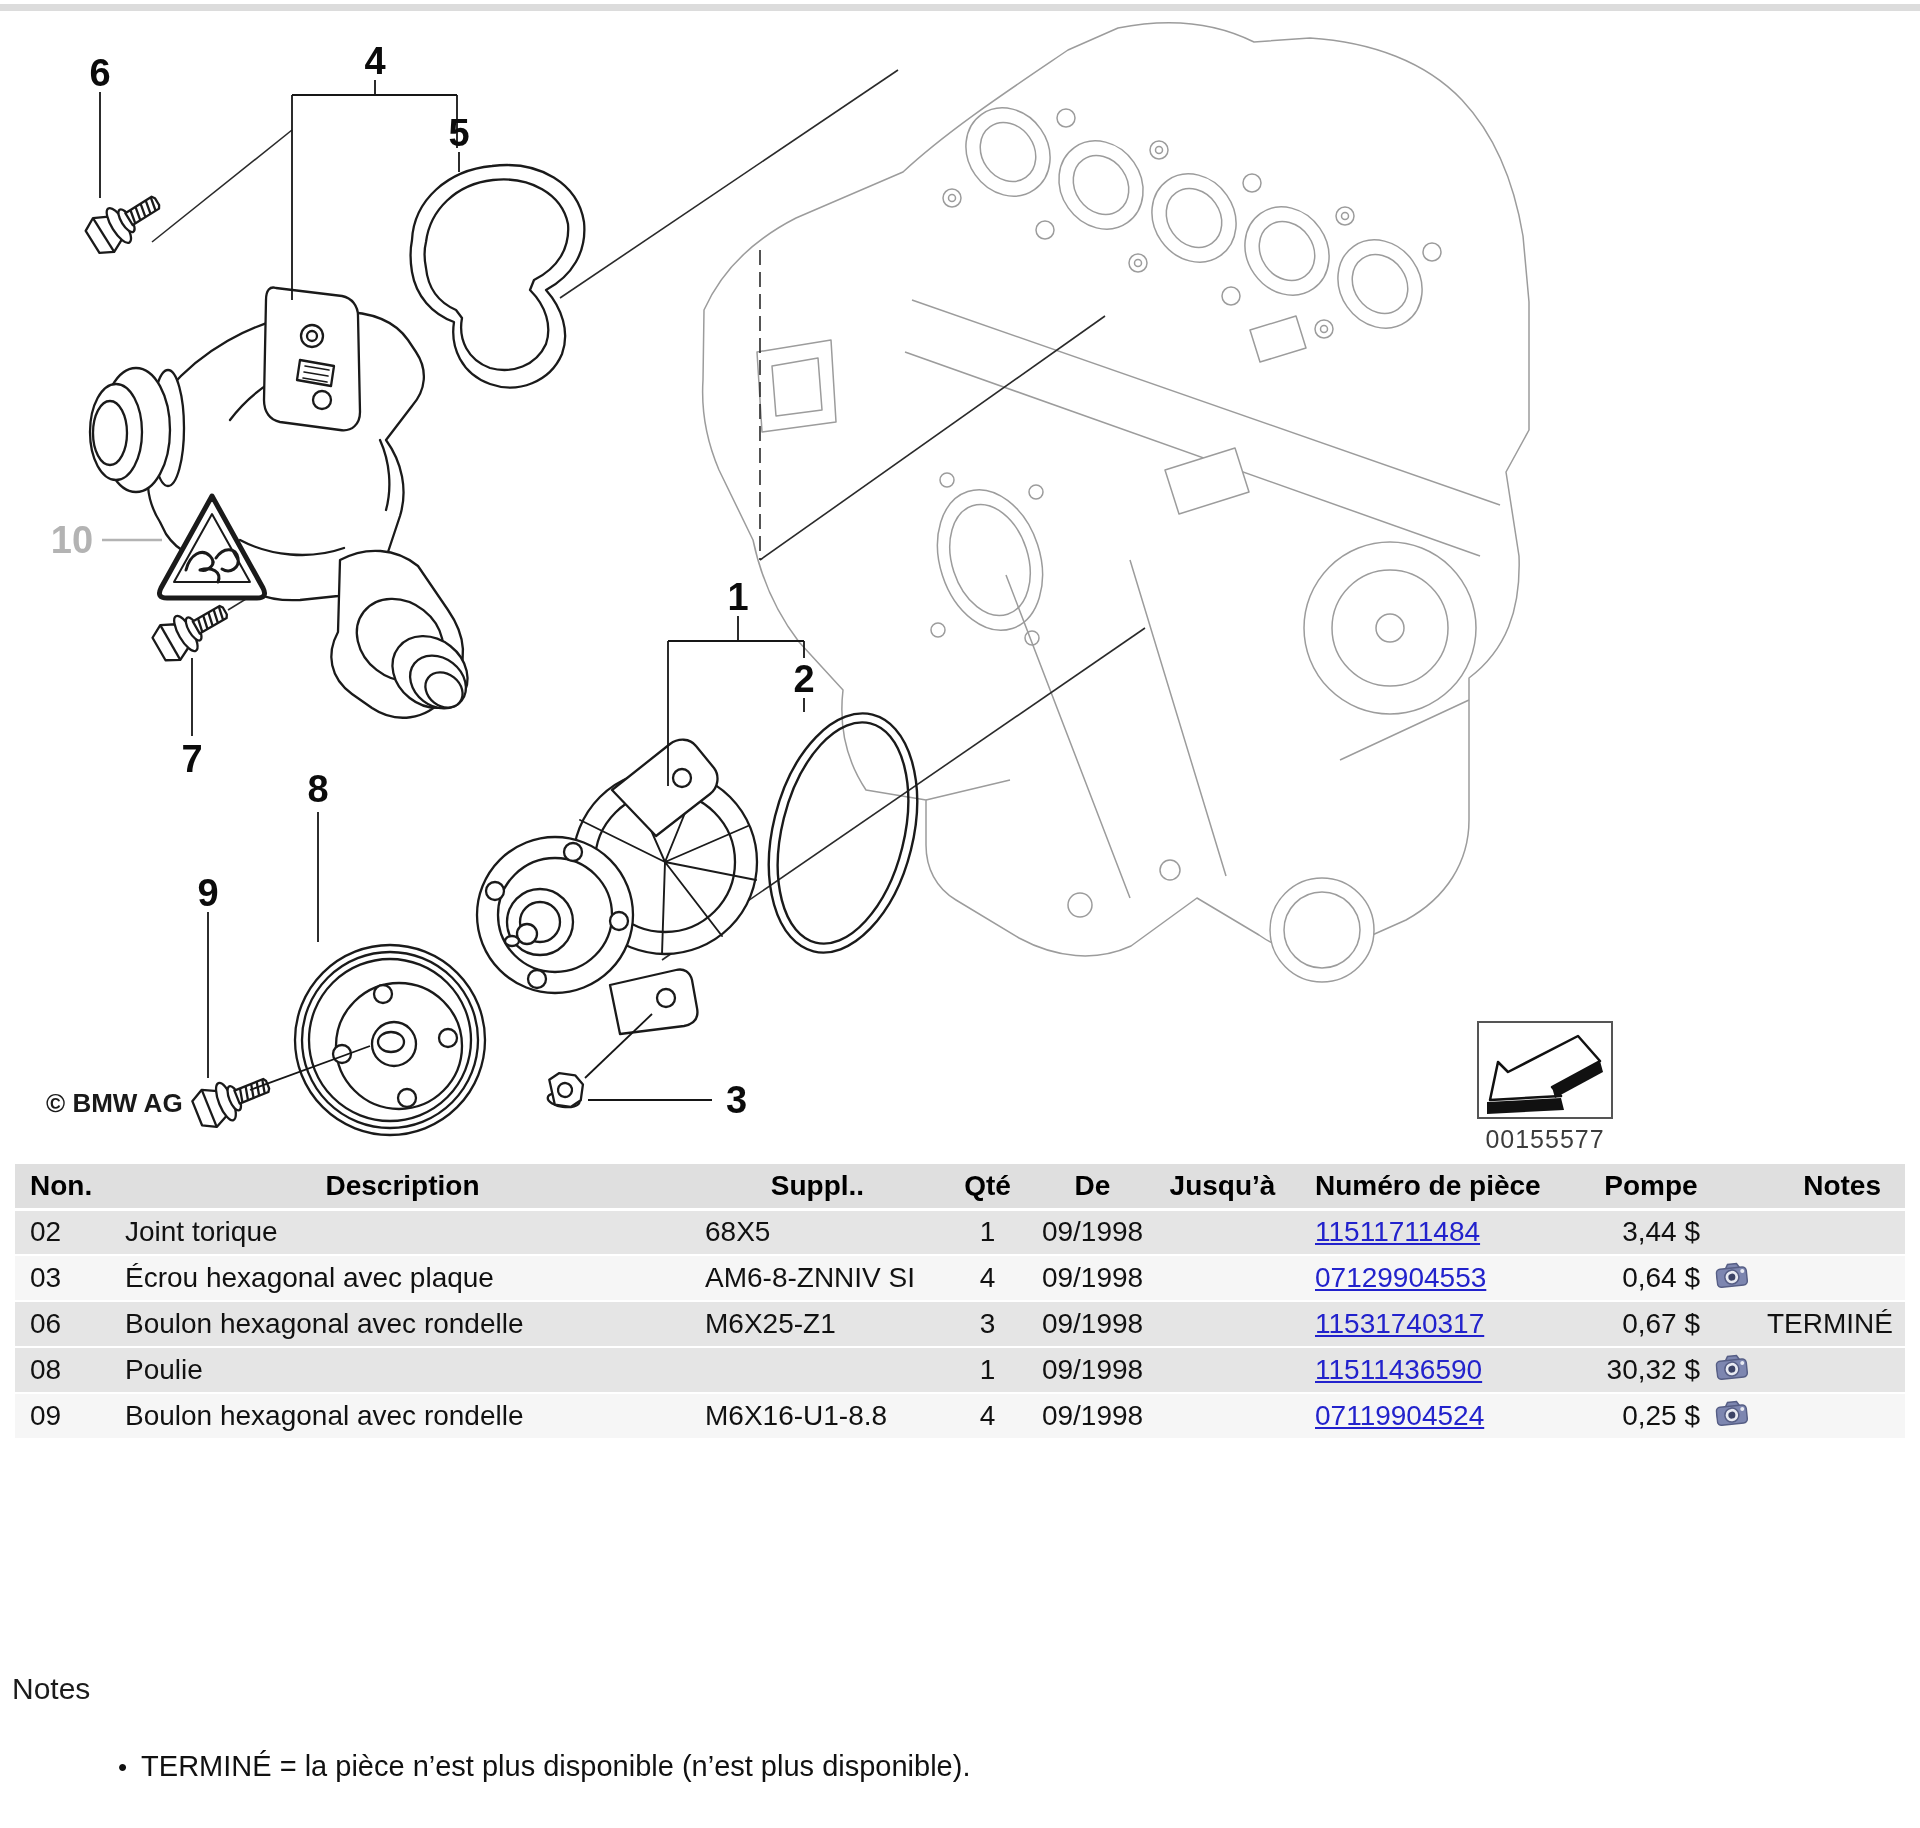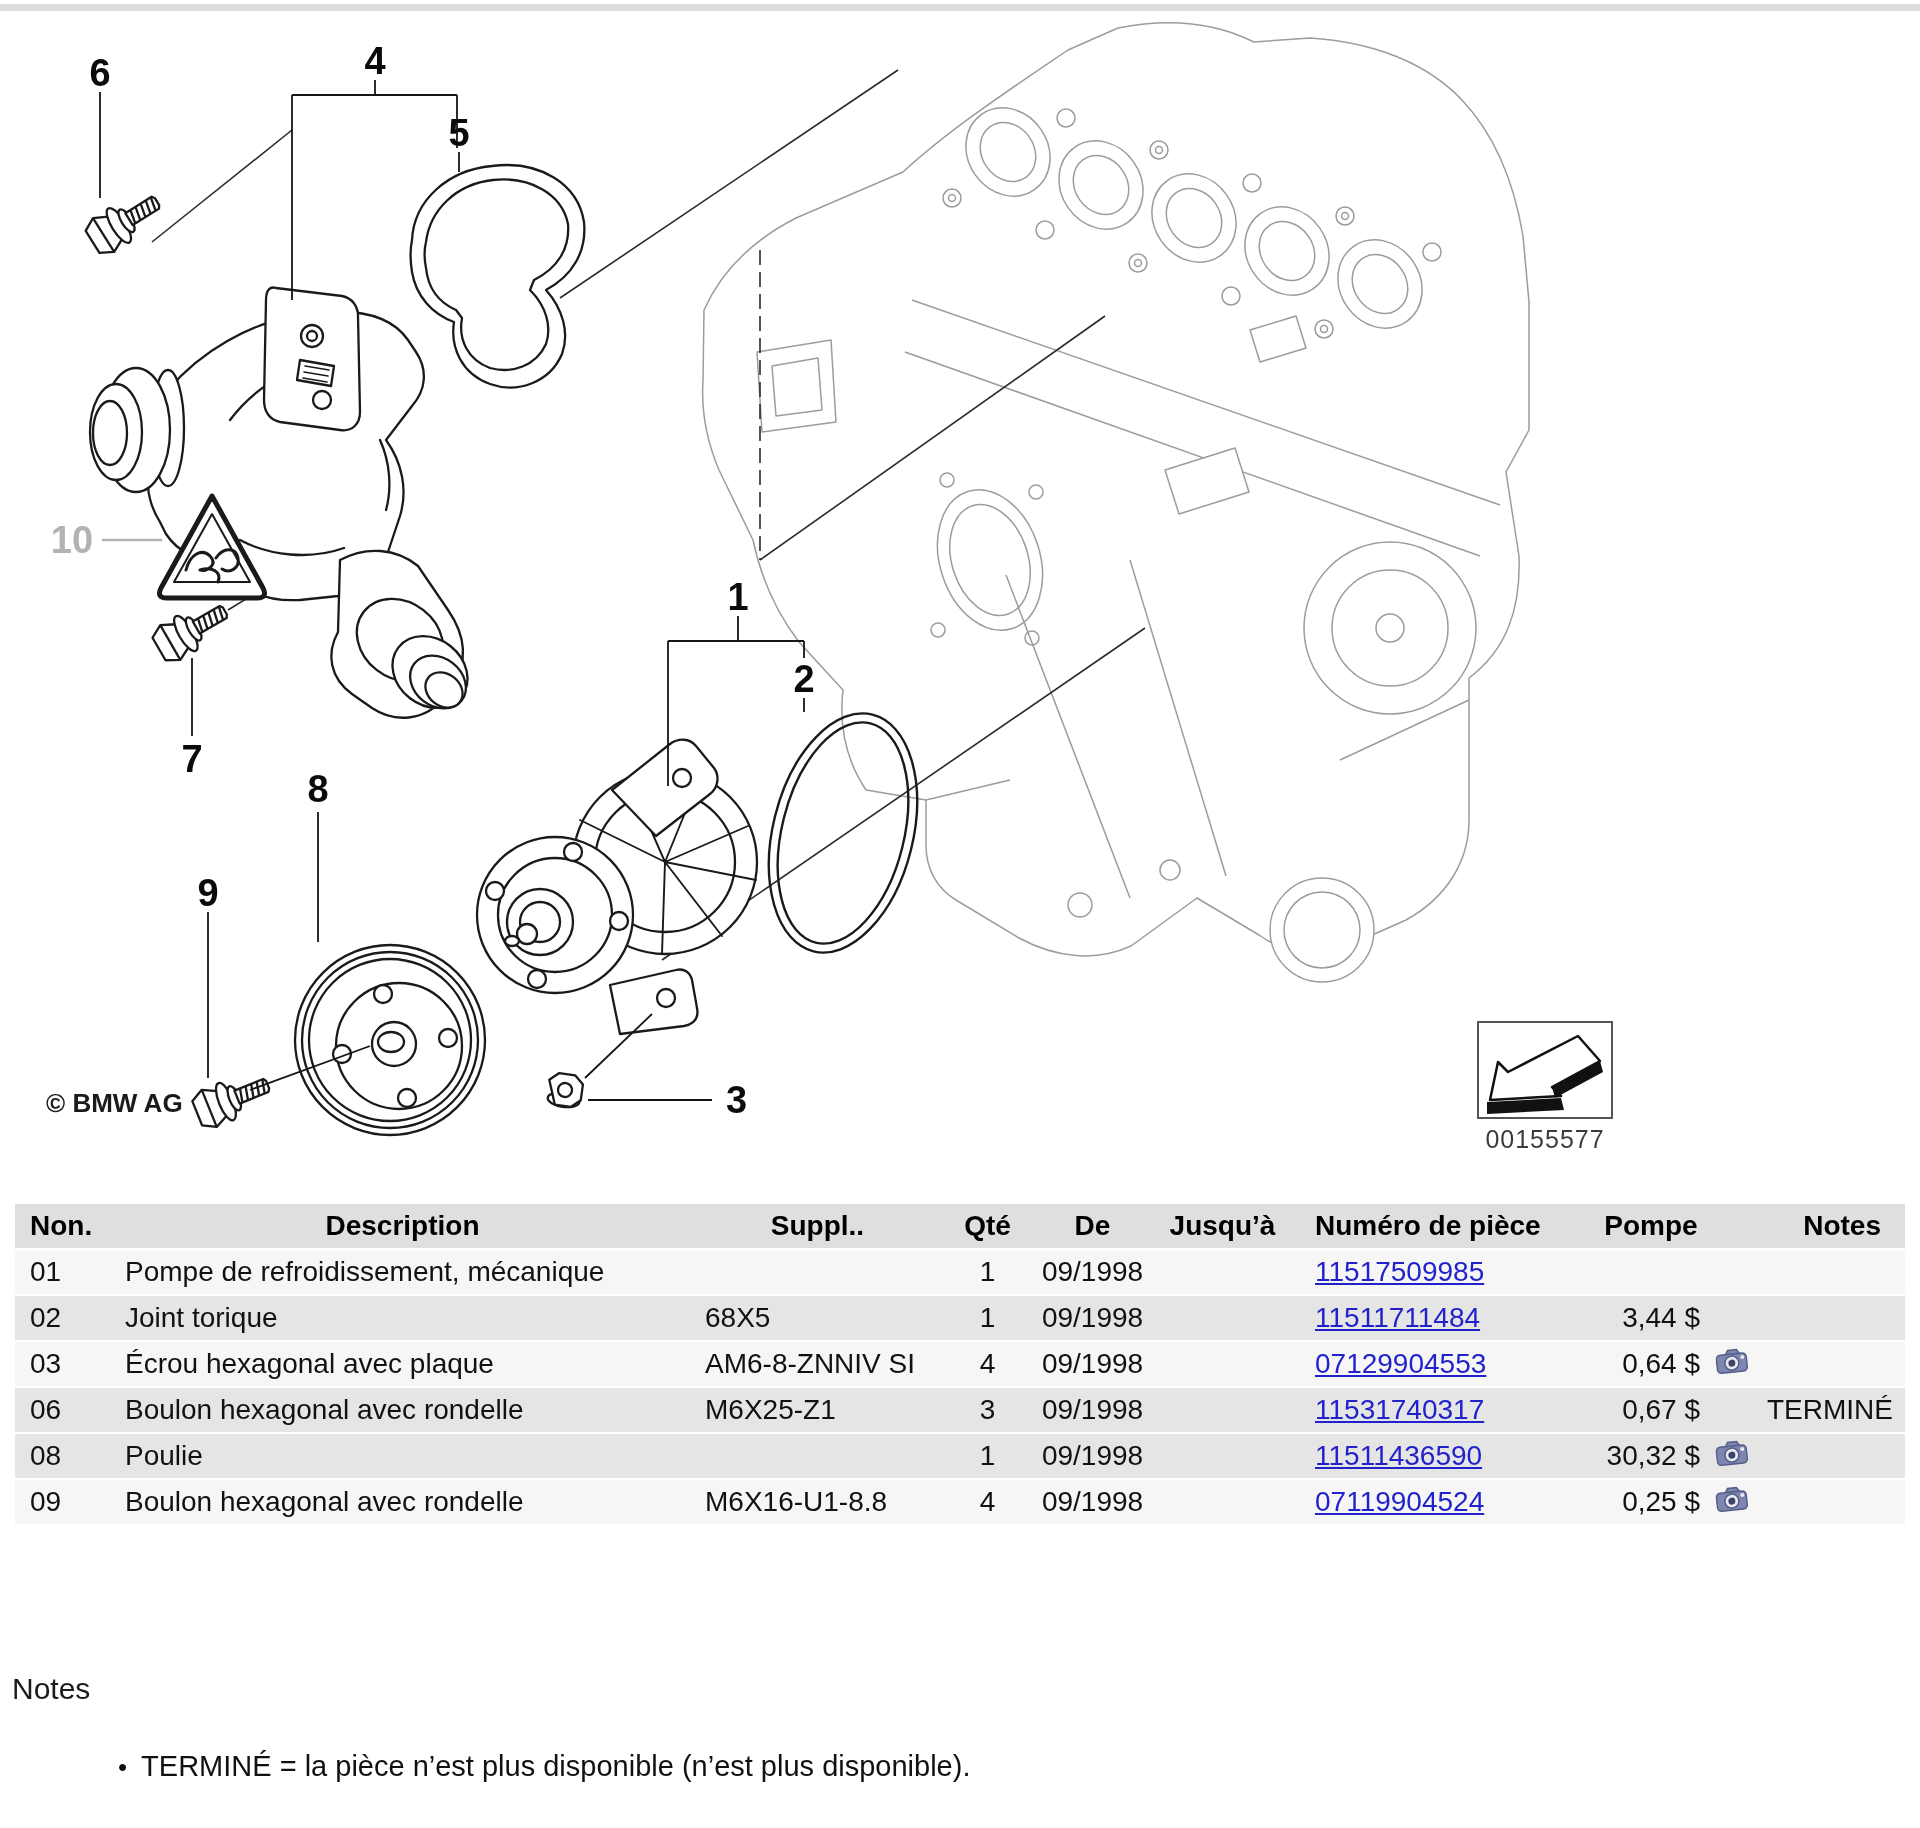--- a/index.html
+++ b/index.html
@@ -5,21 +5,21 @@
   * { margin:0; padding:0; box-sizing:border-box; }
   html,body { width:1920px; height:1828px; background:#fff; font-family:"Liberation Sans", sans-serif; color:#111; overflow:hidden; }
   .stage { position:relative; width:1920px; height:1828px; background:#fff; }
   .top-strip { position:absolute; top:4px; left:0; width:1920px; height:7px; background:#dcdcdc; }
   svg.diagram { position:absolute; top:0; left:0; }
   text.callout { font-family:"Liberation Sans",sans-serif; font-size:38px; font-weight:bold; fill:#0b0b0b; }
   text.callout.muted { fill:#b3b3b3; }
   text.copyright { font-family:"Liberation Sans",sans-serif; font-size:26px; font-weight:bold; fill:#1a1a1a; }
   text.imgnum { font-family:"Liberation Sans",sans-serif; font-size:25px; fill:#3c3c3c; letter-spacing:1px; }
 
-  .table-wrap { position:absolute; top:1204px; left:15px; width:1890px; }
+  .table-wrap { position:absolute; top:1164px; left:15px; width:1890px; }
   table.parts { width:1890px; border-collapse:collapse; table-layout:fixed; font-size:28px; }
   col.c-num{width:100px} col.c-desc{width:575px} col.c-suppl{width:255px} col.c-qty{width:85px}
   col.c-de{width:125px} col.c-jus{width:135px} col.c-part{width:300px} col.c-prix{width:122px}
   col.c-photo{width:50px} col.c-notes{width:143px}
   th { background:#dfdfdf; font-weight:bold; height:45px; border-bottom:3px solid #fff; white-space:nowrap; font-size:28px; color:#000; }
   td { height:46px; border-bottom:2px solid #fff; white-space:nowrap; overflow:hidden; }
   tr.r-light td { background:#f6f6f6; }
   tr.r-dark td { background:#e5e5e5; }
   th.a-l, td.a-l { text-align:left; }
   th.a-c, td.a-c { text-align:center; }
@@ -253,32 +253,20 @@
         <th class="a-c">Suppl..</th>
         <th class="a-c">Qté</th>
         <th class="a-c">De</th>
         <th class="a-c">Jusqu’à</th>
         <th class="a-l pl25">Numéro de pièce</th>
         <th class="a-c">Pompe</th>
         <th></th>
         <th class="a-r pr24">Notes</th>
       </tr>
 
-      <tr class="r-light">
-        <td class="a-l pl15">01</td>
-        <td class="a-l pl10">Pompe de refroidissement, mécanique</td>
-        <td class="a-l pl15"></td>
-        <td class="a-c">1</td>
-        <td class="a-c">09/1998</td>
-        <td class="a-c"></td>
-        <td class="a-l pl25"><a href="#">11517509985</a></td>
-        <td class="a-r pr12"></td>
-        <td class="photo-cell"></td>
-        <td class="a-r pr4"></td>
-      </tr>
 
       <tr class="r-dark">
         <td class="a-l pl15">02</td>
         <td class="a-l pl10">Joint torique</td>
         <td class="a-l pl15">68X5</td>
         <td class="a-c">1</td>
         <td class="a-c">09/1998</td>
         <td class="a-c"></td>
         <td class="a-l pl25"><a href="#">11511711484</a></td>
         <td class="a-r pr12">3,44 $</td>

